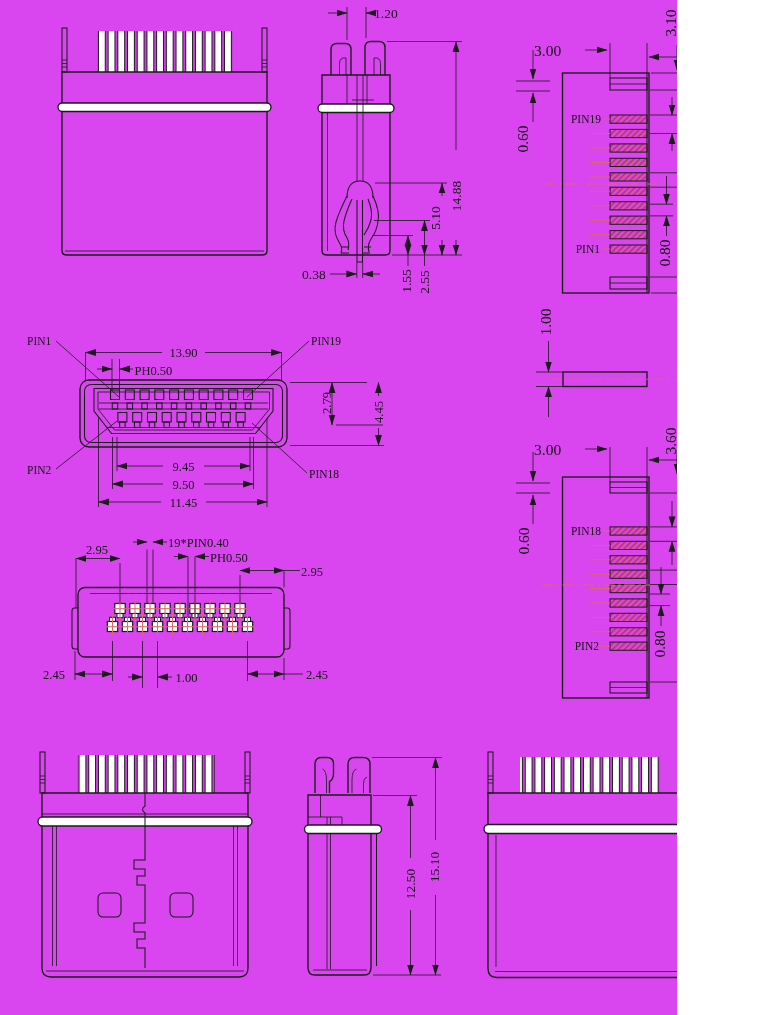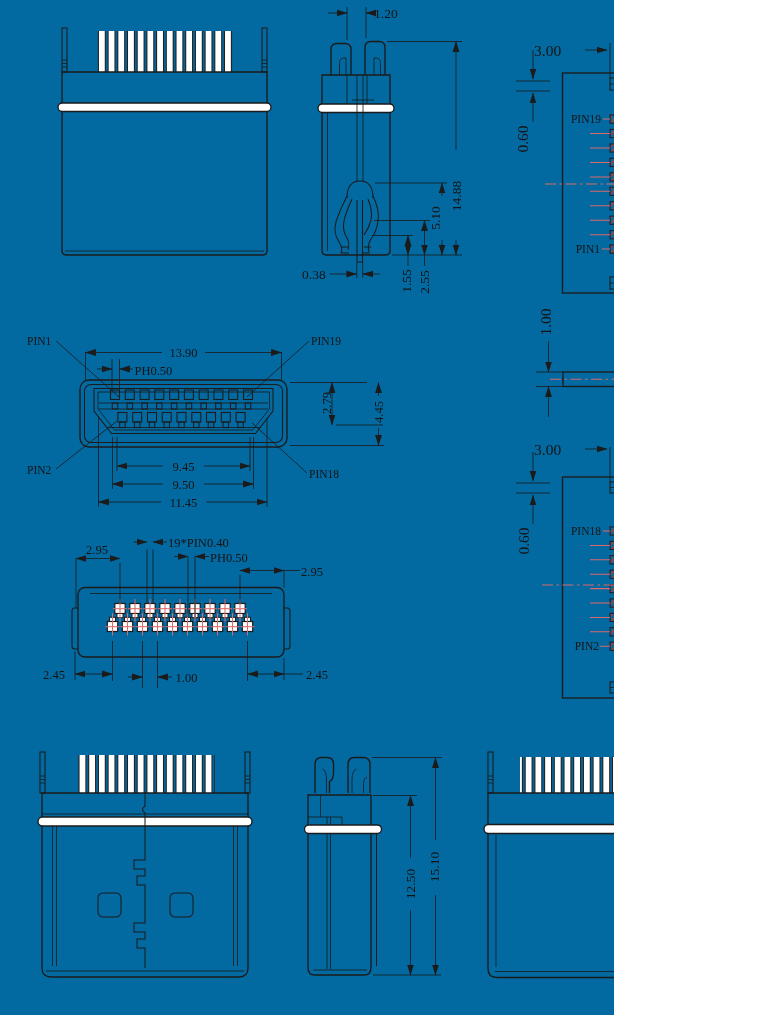--- a/index.html
+++ b/index.html
@@ -1,16 +1,16 @@
 <!DOCTYPE html>
 <html><head>
 <meta charset="utf-8">
 <style>
   html,body{margin:0;padding:0;background:#fff;}
-  #stage{position:relative;width:614px;height:1015px;background:#0369a1;overflow:hidden;}
+  #stage{position:relative;width:677px;height:1015px;background:#d946ef;overflow:hidden;}
   svg{position:absolute;left:0;top:0;}
   .ln{fill:none;stroke:#1b1b1b;stroke-width:1.35;}
   .lm{fill:none;stroke:#1b1b1b;stroke-width:1.05;}
   .lt{fill:none;stroke:#1b1b1b;stroke-width:0.8;}
   .red{stroke:#d96a6a;stroke-width:1.05;fill:none;}
   .cl{stroke:#d96a6a;stroke-width:1.05;fill:none;stroke-dasharray:11 3.5 2.5 3.5;}
   .pad{fill:url(#hat);stroke:#1b1b1b;stroke-width:1;}
   .wf{fill:#fff;}
   text{font-family:"Liberation Serif",serif;fill:#141414;}
   .t11{font-size:11.5px;}

